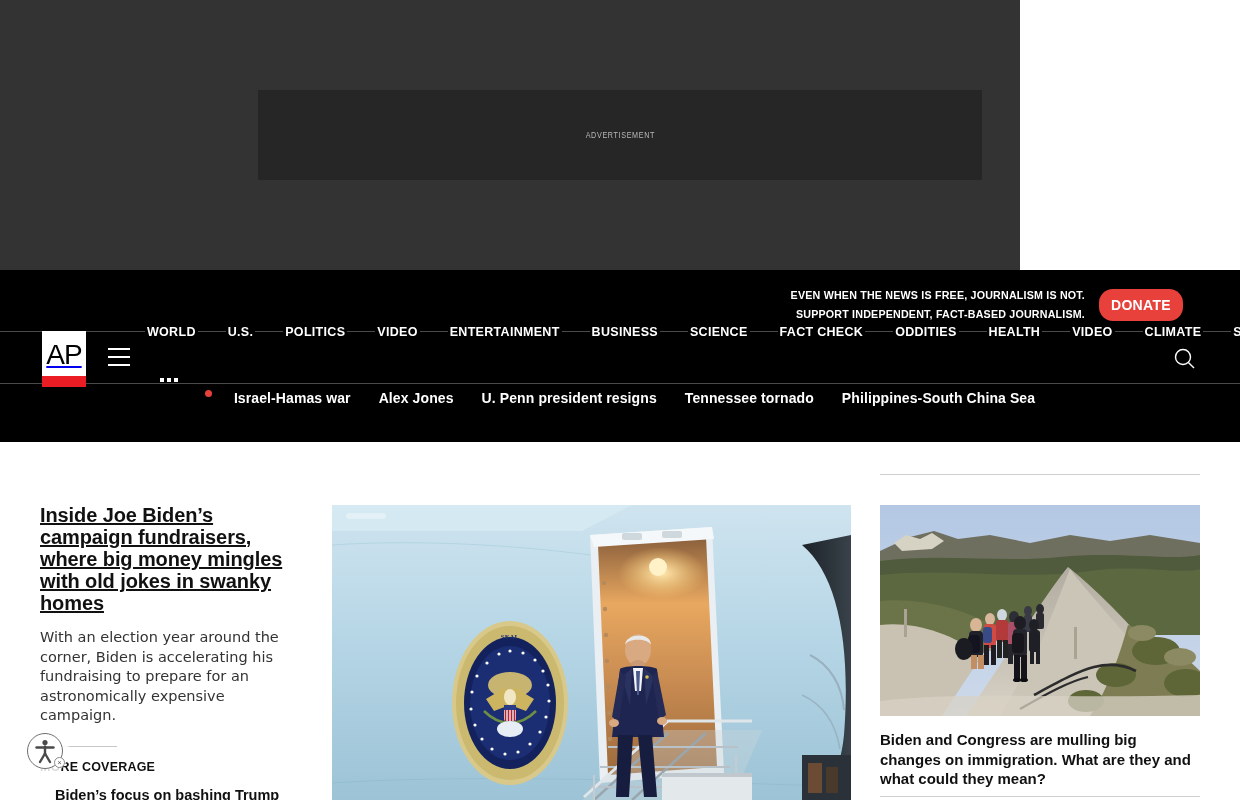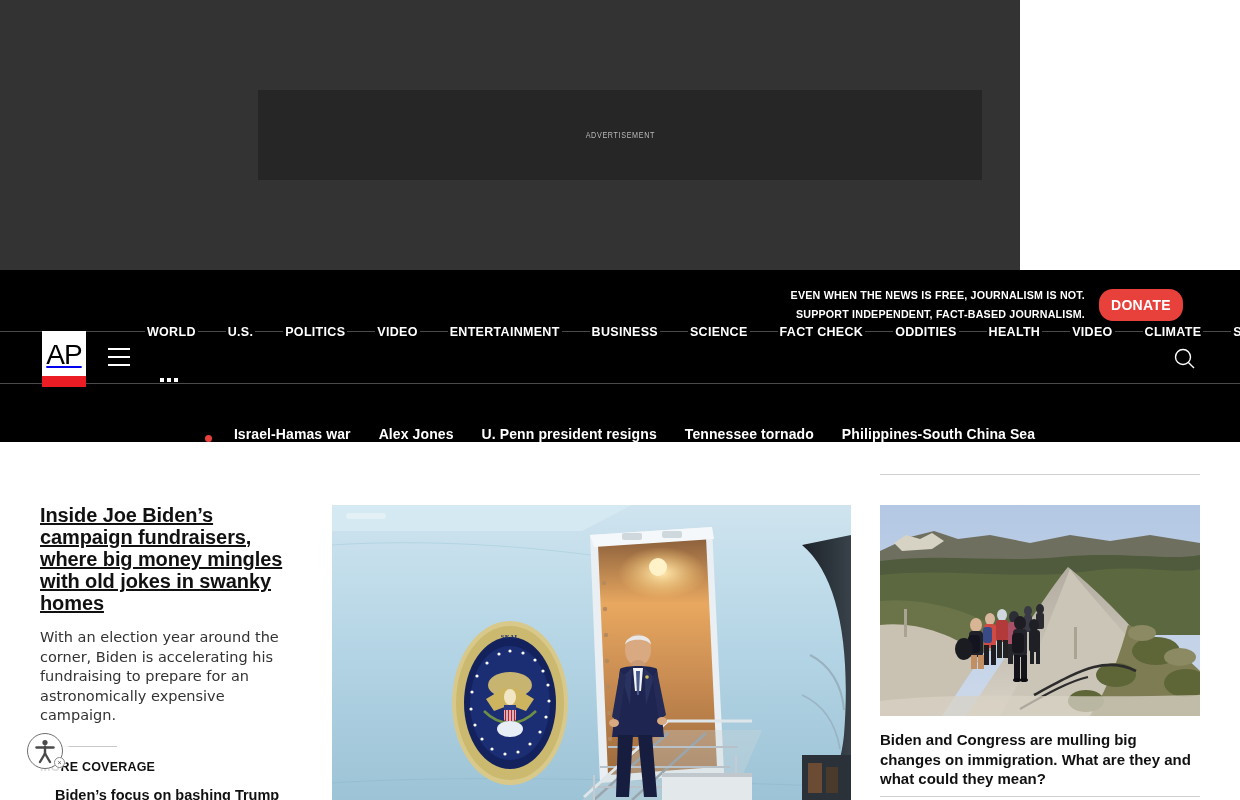--- a/index.html
+++ b/index.html
@@ -149,21 +149,21 @@
   .search-icon {
     position: absolute; left: 1172px; top: 346px;
     width: 26px; height: 26px;
     cursor: pointer;
   }
 
   
   .trending {
     position: absolute; left: 0; top: 390px;
     width: 1240px; height: 52px;
-    display: flex; align-items: flex-end;
+    display: flex; align-items: flex-start;
     justify-content: center;
     gap: 28px;
   }
   .trending .dot {
     width: 7px; height: 7px; border-radius: 50%;
     background: #e8413b;
     margin-right: -6px;
   }
   .trending a {
     color: #ffffff;

